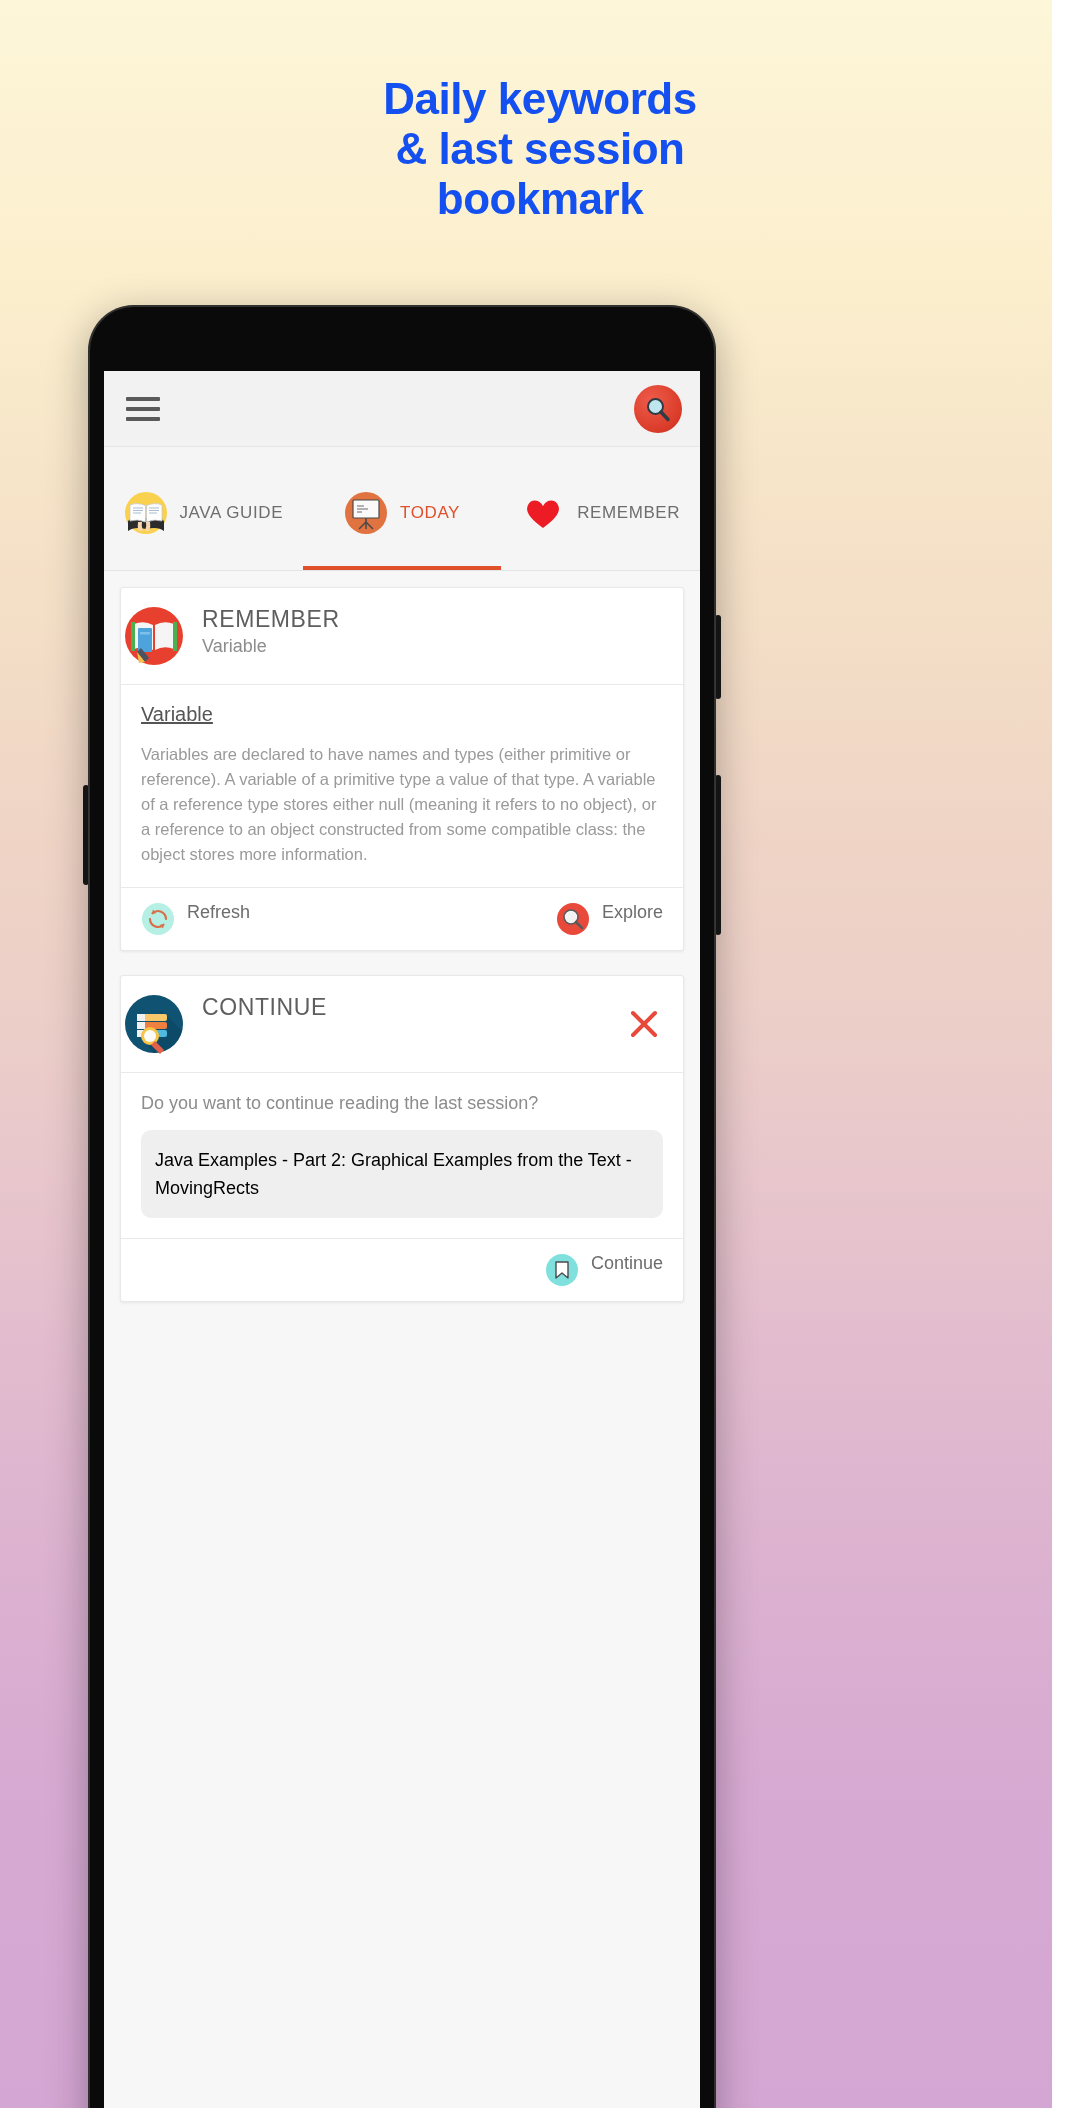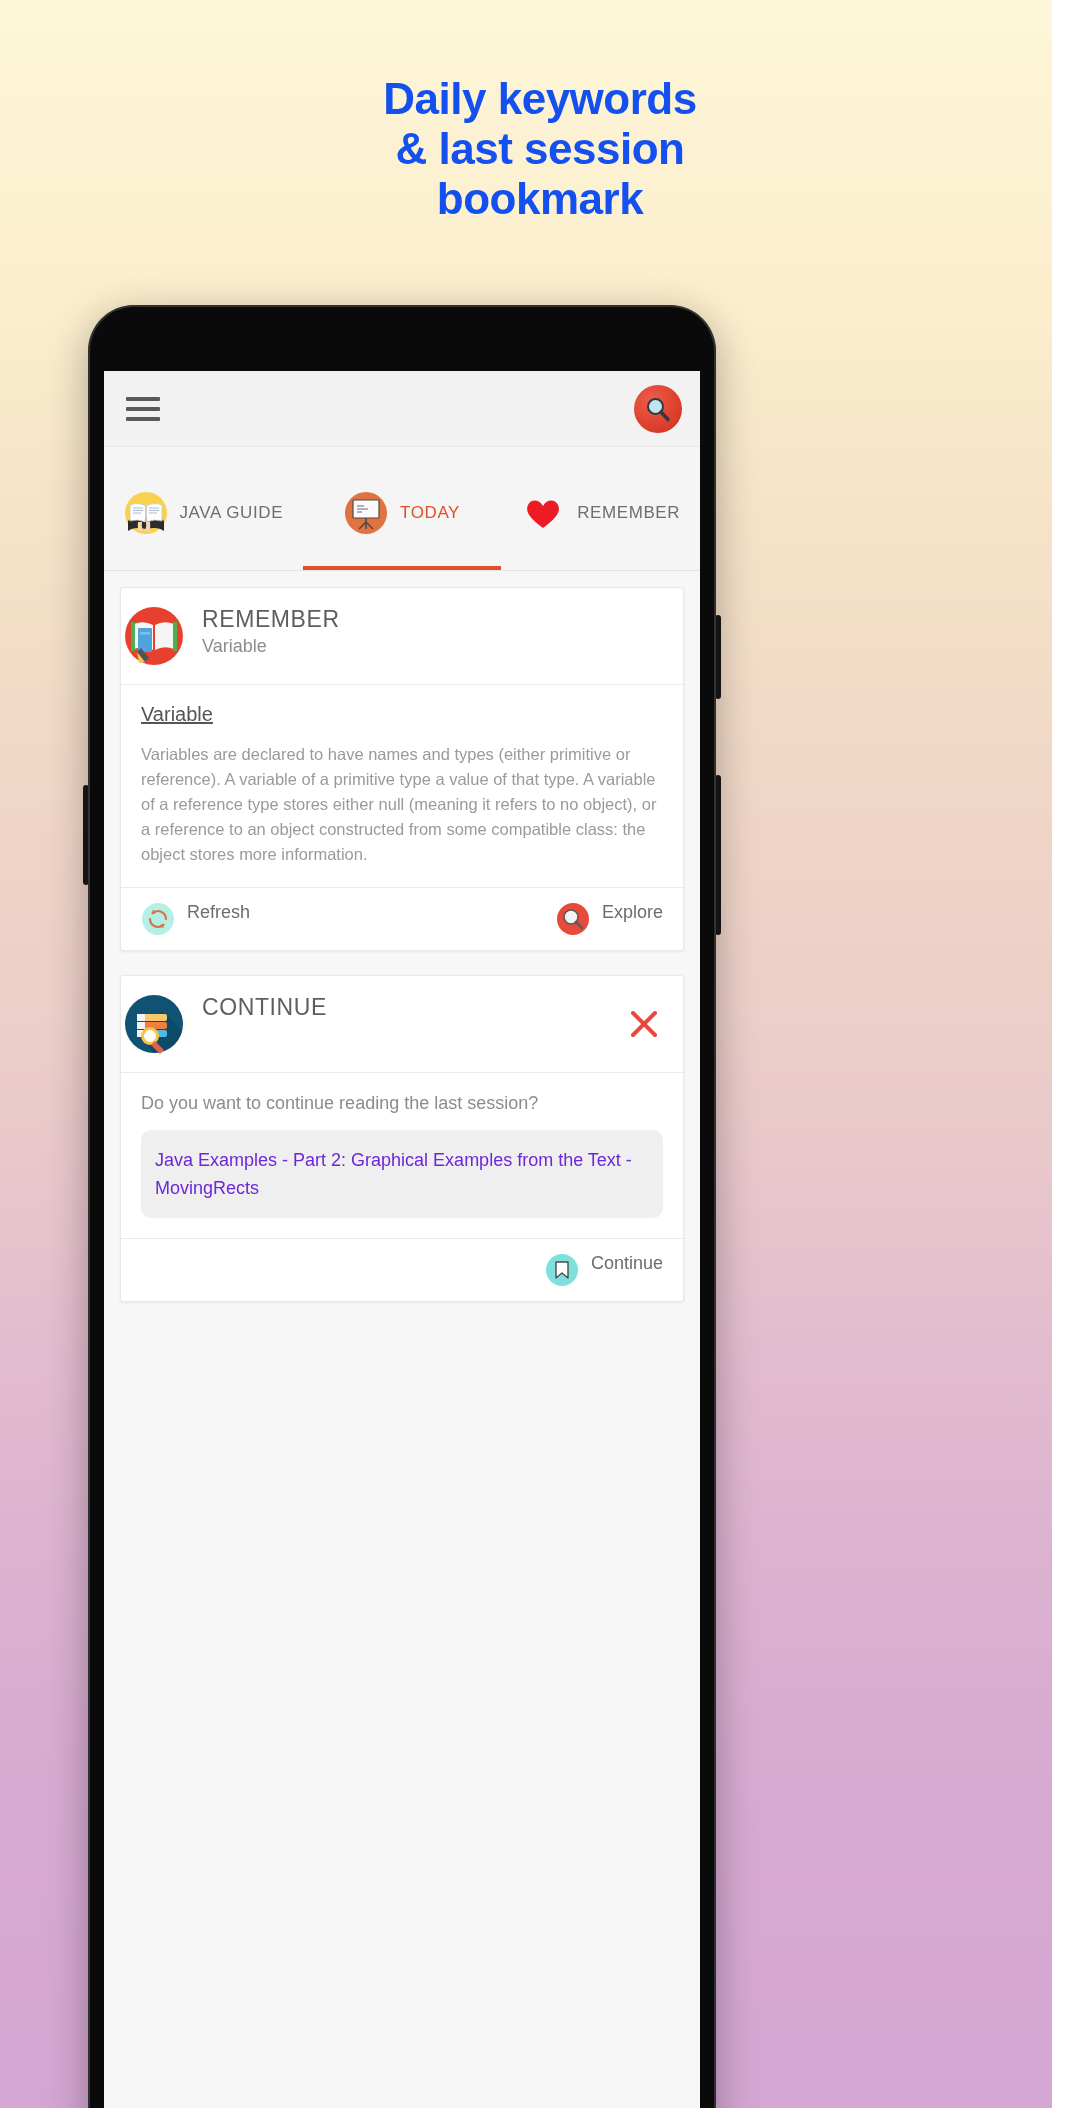--- a/index.html
+++ b/index.html
@@ -189,21 +189,21 @@
   .foot-icon { width: 34px; height: 34px; flex: 0 0 34px; }
   .foot-label { font-size: 18px; color: #6d6d6d; }
 
   .question { font-size: 18px; color: #8c8c8c; padding: 2px 0 16px 0; }
   .session-box {
     background: #efefef;
     border-radius: 10px;
     padding: 16px 14px;
     font-size: 18px;
     line-height: 28px;
-    color: #6d28d9;
+    color: #000000;
   }
   .foot-right { display:flex; justify-content: flex-end; }
 </style>
 </head>
 <body>
 
 <div id="stage">
 
   <div class="headline">
     <div>Daily keywords</div>

